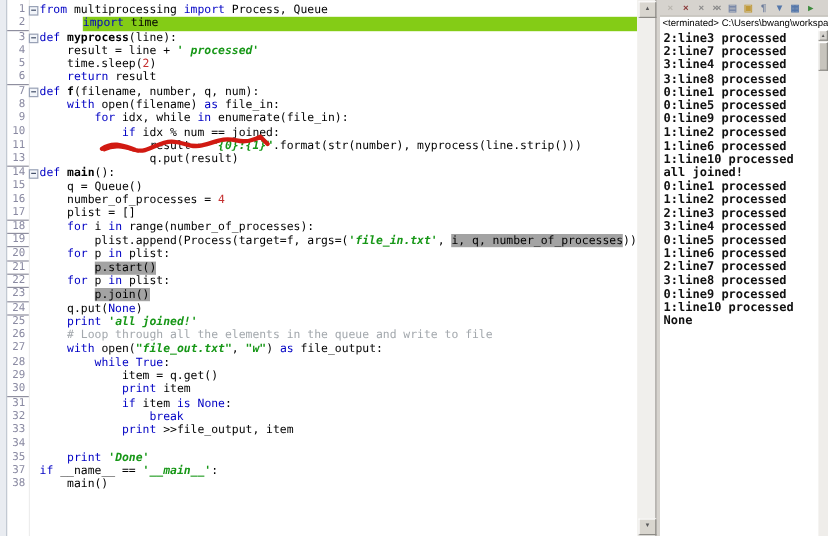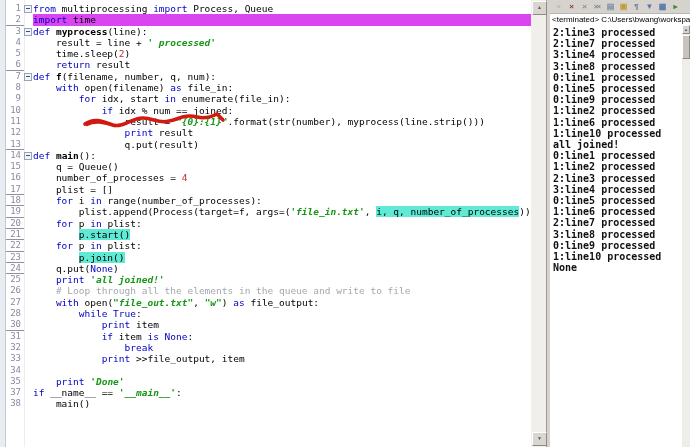--- a/index.html
+++ b/index.html
@@ -14,27 +14,27 @@
   .code-lines{position:absolute;left:6px;top:3px;right:0;
     font-family:"DejaVu Sans Mono","Liberation Mono",monospace;font-size:9.5px;line-height:11.3px;}
   .row{display:flex;height:11.3px;white-space:pre;}
   .ln{flex:none;width:15px;text-align:right;padding-right:3px;color:#8a8aa2;font-size:9px;}
   .ln.u{border-bottom:1px solid #8f8f9f;}
   .fold{flex:none;width:9px;position:relative;}
   .fold.m::before{content:"";position:absolute;left:0;top:2px;width:6px;height:6px;
     border:1px solid #99a2b6;background:#f2f5fa;}
   .fold.m::after{content:"";position:absolute;left:2px;top:5px;width:4px;height:1px;background:#44506a;}
   .ct{flex:1;color:#000;}
-  .row.current .ct{background:#d946ef;}
+  .row.current .ct{background:#84cc16;margin-left:36px;}
   .k{color:#0000c4;text-align:center;}
   .s{color:#179717;font-style:italic;font-weight:bold;}
   .c{color:#a3a8ad;}
   .n{color:#c42f2f;}
   .f{font-weight:bold;}
-  .hl{background:#5eead4;}
+  .hl{background:#a3a3a3;}
   .scribble{position:absolute;left:0;top:0;pointer-events:none;}
 
   
   .ed-scroll{flex:none;width:15px;height:447px;background:#f0efec;position:relative;}
   .ed-scroll .btn{position:absolute;left:1px;width:13px;height:12px;background:#d9d6cf;
     border:1px solid #fff;border-right-color:#8c8a85;border-bottom-color:#8c8a85;
     color:#5a5a5a;font-size:5px;line-height:11px;text-align:center;}
   .ed-scroll .up{top:1px;}
   .ed-scroll .down{bottom:1px;}
 
@@ -70,40 +70,40 @@
     <div class="gutter-rule"></div>
     <div class="code-lines">
         <div class="row"><span class="ln">1</span><span class="fold m"></span><span class="ct"><span class="k">from</span><span class="p"> multiprocessing </span><span class="k">import</span><span class="p"> Process, Queue</span></span></div>
         <div class="row current"><span class="ln u">2</span><span class="fold"></span><span class="ct"><span class="k">import</span><span class="p"> time</span></span></div>
         <div class="row"><span class="ln">3</span><span class="fold m"></span><span class="ct"><span class="k">def</span><span class="p"> </span><span class="f">myprocess</span><span class="p">(line):</span></span></div>
         <div class="row"><span class="ln">4</span><span class="fold"></span><span class="ct"><span class="p">    result = line + </span><span class="s">' processed'</span></span></div>
         <div class="row"><span class="ln">5</span><span class="fold"></span><span class="ct"><span class="p">    time.sleep(</span><span class="n">2</span><span class="p">)</span></span></div>
         <div class="row"><span class="ln u">6</span><span class="fold"></span><span class="ct"><span class="p">    </span><span class="k">return</span><span class="p"> result</span></span></div>
         <div class="row"><span class="ln">7</span><span class="fold m"></span><span class="ct"><span class="k">def</span><span class="p"> </span><span class="f">f</span><span class="p">(filename, number, q, num):</span></span></div>
         <div class="row"><span class="ln">8</span><span class="fold"></span><span class="ct"><span class="p">    </span><span class="k">with</span><span class="p"> open(filename) </span><span class="k">as</span><span class="p"> file_in:</span></span></div>
-        <div class="row"><span class="ln">9</span><span class="fold"></span><span class="ct"><span class="p">        </span><span class="k">for</span><span class="p"> idx, start </span><span class="k">in</span><span class="p"> enumerate(file_in):</span></span></div>
+        <div class="row"><span class="ln">9</span><span class="fold"></span><span class="ct"><span class="p">        </span><span class="k">for</span><span class="p"> idx, while </span><span class="k">in</span><span class="p"> enumerate(file_in):</span></span></div>
         <div class="row"><span class="ln">10</span><span class="fold"></span><span class="ct"><span class="p">            </span><span class="k">if</span><span class="p"> idx % num == joined:</span></span></div>
         <div class="row"><span class="ln">11</span><span class="fold"></span><span class="ct"><span class="p">                result = </span><span class="s">"{0}:{1}"</span><span class="p">.format(str(number), myprocess(line.strip()))</span></span></div>
-        <div class="row"><span class="ln">12</span><span class="fold"></span><span class="ct"><span class="p">                </span><span class="k">print</span><span class="p"> result</span></span></div>
         <div class="row"><span class="ln u">13</span><span class="fold"></span><span class="ct"><span class="p">                q.put(result)</span></span></div>
         <div class="row"><span class="ln">14</span><span class="fold m"></span><span class="ct"><span class="k">def</span><span class="p"> </span><span class="f">main</span><span class="p">():</span></span></div>
         <div class="row"><span class="ln">15</span><span class="fold"></span><span class="ct"><span class="p">    q = Queue()</span></span></div>
         <div class="row"><span class="ln">16</span><span class="fold"></span><span class="ct"><span class="p">    number_of_processes = </span><span class="n">4</span></span></div>
         <div class="row"><span class="ln u">17</span><span class="fold"></span><span class="ct"><span class="p">    plist = []</span></span></div>
         <div class="row"><span class="ln u">18</span><span class="fold"></span><span class="ct"><span class="p">    </span><span class="k">for</span><span class="p"> i </span><span class="k">in</span><span class="p"> range(number_of_processes):</span></span></div>
         <div class="row"><span class="ln u">19</span><span class="fold"></span><span class="ct"><span class="p">        plist.append(Process(target=f, args=(</span><span class="s">'file_in.txt'</span><span class="p">, </span><span class="p hl">i, q, number_of_processes</span><span class="p">)))</span></span></div>
         <div class="row"><span class="ln u">20</span><span class="fold"></span><span class="ct"><span class="p">    </span><span class="k">for</span><span class="p"> p </span><span class="k">in</span><span class="p"> plist:</span></span></div>
         <div class="row"><span class="ln u">21</span><span class="fold"></span><span class="ct"><span class="p">        </span><span class="p hl">p.start()</span></span></div>
         <div class="row"><span class="ln u">22</span><span class="fold"></span><span class="ct"><span class="p">    </span><span class="k">for</span><span class="p"> p </span><span class="k">in</span><span class="p"> plist:</span></span></div>
         <div class="row"><span class="ln u">23</span><span class="fold"></span><span class="ct"><span class="p">        </span><span class="p hl">p.join()</span></span></div>
         <div class="row"><span class="ln u">24</span><span class="fold"></span><span class="ct"><span class="p">    q.put(</span><span class="k">None</span><span class="p">)</span></span></div>
         <div class="row"><span class="ln">25</span><span class="fold"></span><span class="ct"><span class="p">    </span><span class="k">print</span><span class="p"> </span><span class="s">'all joined!'</span></span></div>
         <div class="row"><span class="ln">26</span><span class="fold"></span><span class="ct"><span class="p">    </span><span class="c"># Loop through all the elements in the queue and write to file</span></span></div>
         <div class="row"><span class="ln">27</span><span class="fold"></span><span class="ct"><span class="p">    </span><span class="k">with</span><span class="p"> open(</span><span class="s">"file_out.txt"</span><span class="p">, </span><span class="s">"w"</span><span class="p">) </span><span class="k">as</span><span class="p"> file_output:</span></span></div>
         <div class="row"><span class="ln">28</span><span class="fold"></span><span class="ct"><span class="p">        </span><span class="k">while</span><span class="p"> </span><span class="k">True</span><span class="p">:</span></span></div>
+        <div class="row"><span class="ln">29</span><span class="fold"></span><span class="ct"><span class="p">            item = q.get()</span></span></div>
         <div class="row"><span class="ln u">30</span><span class="fold"></span><span class="ct"><span class="p">            </span><span class="k">print</span><span class="p"> item</span></span></div>
         <div class="row"><span class="ln">31</span><span class="fold"></span><span class="ct"><span class="p">            </span><span class="k">if</span><span class="p"> item </span><span class="k">is</span><span class="p"> </span><span class="k">None</span><span class="p">:</span></span></div>
         <div class="row"><span class="ln">32</span><span class="fold"></span><span class="ct"><span class="p">                </span><span class="k">break</span></span></div>
         <div class="row"><span class="ln">33</span><span class="fold"></span><span class="ct"><span class="p">            </span><span class="k">print</span><span class="p"> &gt;&gt;file_output, item</span></span></div>
         <div class="row"><span class="ln">34</span><span class="fold"></span><span class="ct"></span></div>
         <div class="row"><span class="ln">35</span><span class="fold"></span><span class="ct"><span class="p">    </span><span class="k">print</span><span class="p"> </span><span class="s">'Done'</span></span></div>
         <div class="row"><span class="ln">37</span><span class="fold"></span><span class="ct"><span class="k">if</span><span class="p"> __name__ == </span><span class="s">'__main__'</span><span class="p">:</span></span></div>
         <div class="row"><span class="ln">38</span><span class="fold"></span><span class="ct"><span class="p">    main()</span></span></div>
       </div>
     <svg class="scribble" width="531" height="447" viewBox="0 0 531 447">

